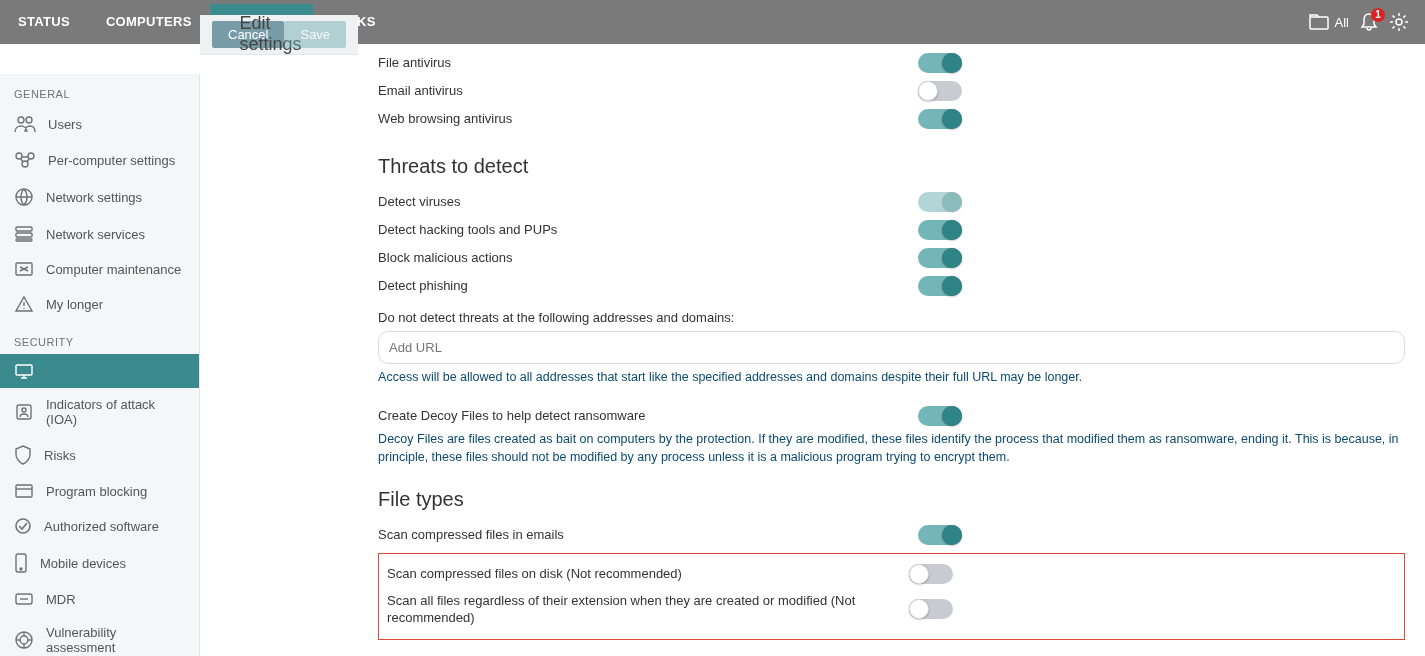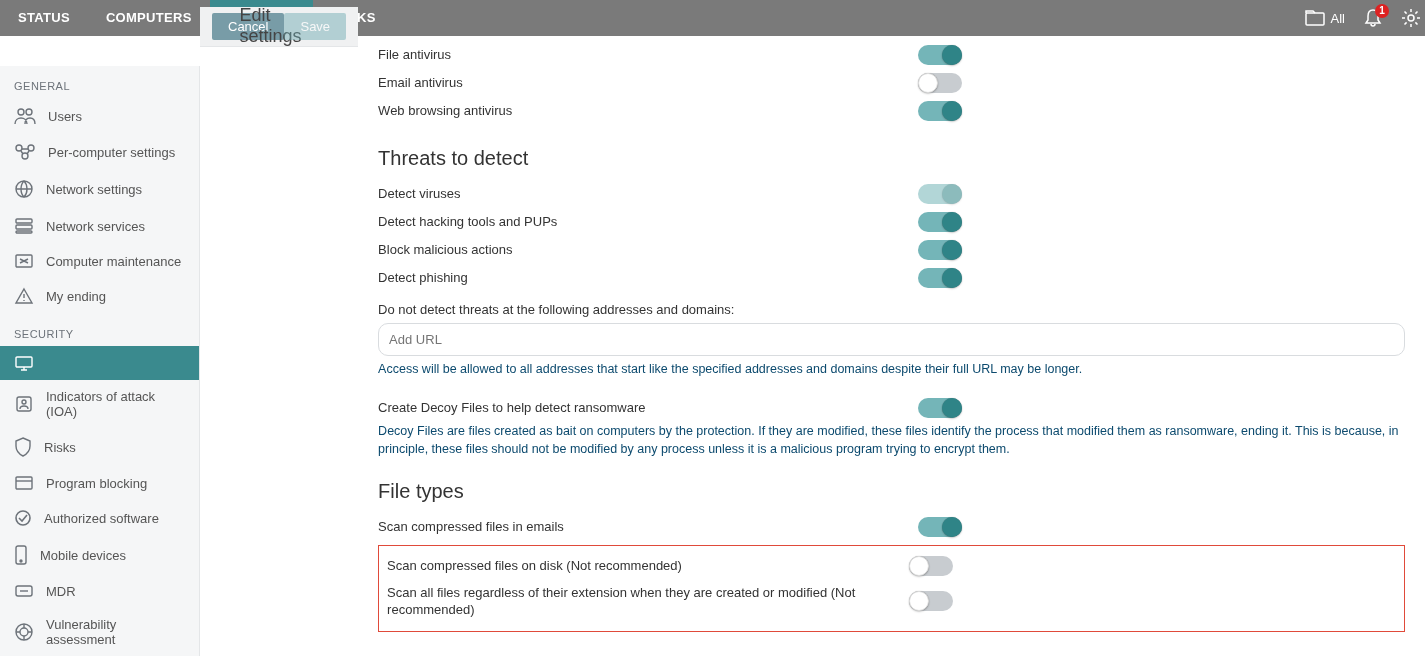--- a/index.html
+++ b/index.html
@@ -1,22 +1,22 @@
 <!DOCTYPE html>
 <html><head>
 <meta charset="utf-8">
 <style>
   * { box-sizing: border-box; margin: 0; padding: 0; }
   html, body { width: 1425px; height: 656px; font-family: -apple-system, "Segoe UI", Arial, sans-serif; font-size: 13px; color: #333; background: #fff; overflow: hidden; }
   
-  .topnav { background: #7a7a7a; height: 36px; display: flex; align-items: center; color: #fff; }
+  .topnav { background: #7a7a7a; height: 44px; display: flex; align-items: center; color: #fff; }
   .topnav .tab { padding: 0 18px; height: 36px; line-height: 36px; font-size: 13px; letter-spacing: .3px; font-weight: 600; cursor: pointer; }
   .topnav .tab.active { background: #3a8a8e; }
   .topnav .spacer { flex: 1; }
-  .topnav .right { display: flex; align-items: center; gap: 18px; padding-right: 4px; }
+  .topnav .right { display: flex; align-items: center; gap: 10px; padding-right: 16px; }
   .topnav .right .grp { display: flex; align-items: center; gap: 6px; cursor: pointer; }
   .topnav svg { display: block; }
   .bell-wrap { position: relative; }
   .badge { position: absolute; top: -4px; right: -6px; background: #d22; color: #fff; font-size: 10px; border-radius: 50%; width: 14px; height: 14px; line-height: 14px; text-align: center; font-weight: 700; }
   
   .headerbar { background: #f0f1f2; border-bottom: 1px solid #e4e6e8; height: 40px; display: flex; align-items: center; padding: 0 12px; position: relative; }
   .headerbar .title { position: absolute; left: 50%; transform: translateX(-50%); font-size: 18px; color: #444; }
   .btn { border: none; padding: 6px 16px; font-size: 13px; border-radius: 2px; cursor: pointer; color: #fff; }
   .btn.cancel { background: #789ca7; }
   .btn.save   { background: #69a8af; opacity: .45; }
@@ -122,21 +122,21 @@
           <rect x="2" y="2" width="16" height="12" rx="1"></rect>
           <path d="M6 6 L14 10 M14 6 L6 10"></path>
         </svg>
       <span>Computer maintenance</span>
     </div>
     <div class="item">
       <svg width="20" height="18" viewBox="0 0 20 18" fill="none" stroke="#6d737a" stroke-width="1.4">
           <path d="M10 2 L18 16 L2 16 Z"></path>
           <path d="M10 7 L10 11 M10 13 L10 14"></path>
         </svg>
-      <span>My ending</span>
+      <span>My longer</span>
     </div>
 
     <div class="section-title">SECURITY</div>
     <div class="item active">
       <svg width="20" height="16" viewBox="0 0 20 16" fill="none" stroke="#fff" stroke-width="1.4">
           <rect x="2" y="2" width="16" height="10" rx="1"></rect>
           <path d="M7 15 H13 M10 12 V15"></path>
         </svg>
     </div>
     <div class="item">

